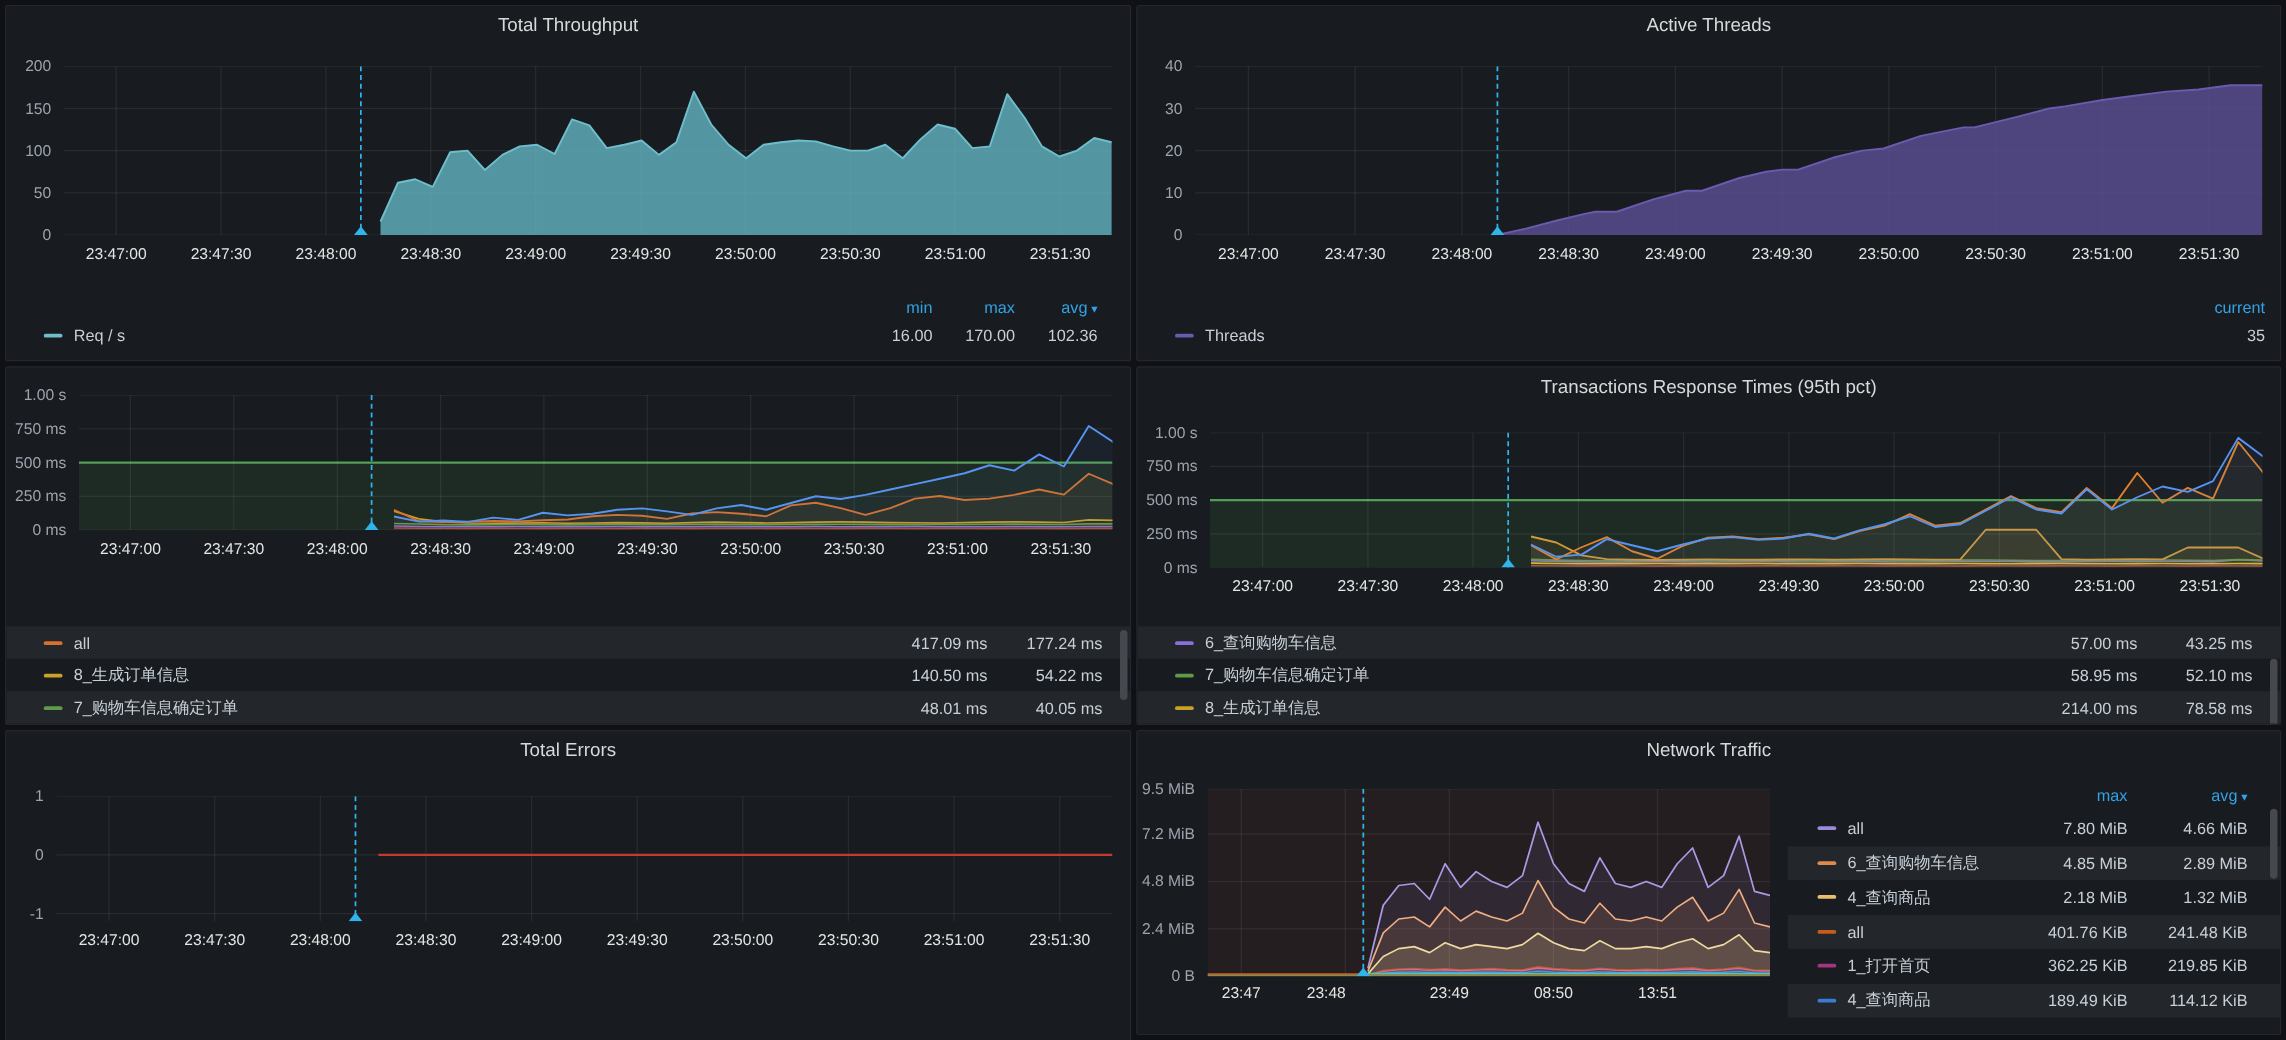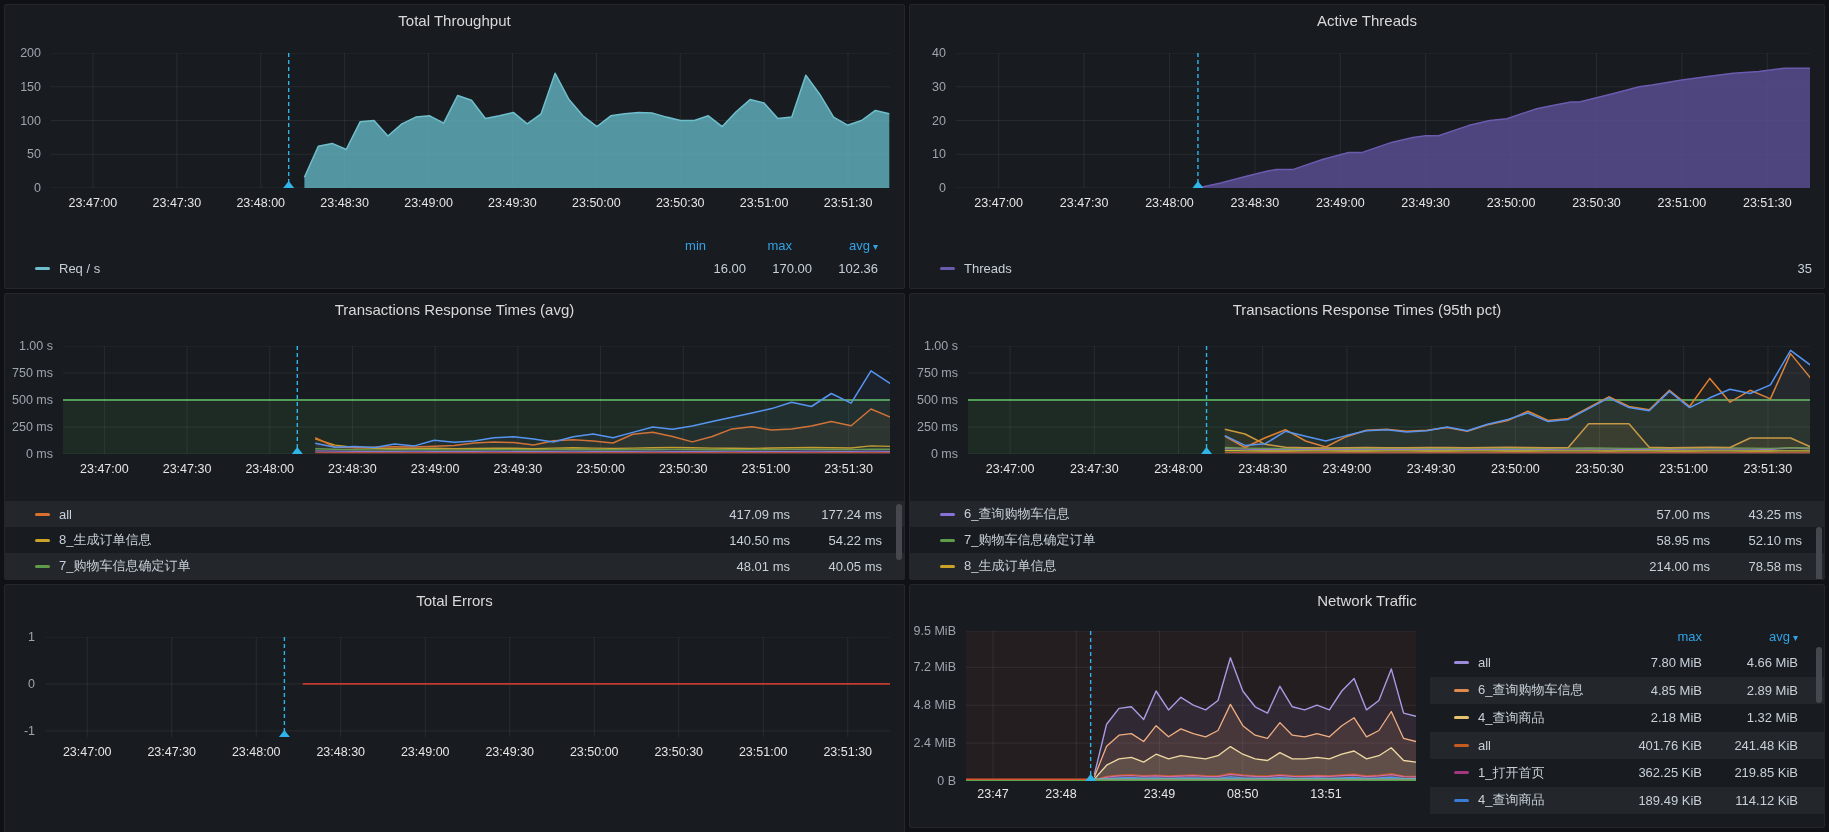--- a/index.html
+++ b/index.html
@@ -37,21 +37,21 @@
   .legend{font-size:13px;color:#C7D0D9;}
   .lg-head{display:flex;color:#33A2E5;font-weight:500;align-items:center;justify-content:flex-end;}
   .lg-row{display:flex;align-items:center;cursor:pointer;}
   .lg-row.alt{background:rgba(255,255,255,0.05);}
   .lg-marker{width:15px;height:3px;border-radius:2px;margin-right:9px;flex:none;}
   .lg-label{white-space:nowrap;}
   .lg-fill{flex:1;}
   .lg-col{text-align:right;flex:none;white-space:nowrap;}
   .caret{font-size:10px;margin-left:3px;}
   .lg-inline{margin-top:auto;padding:0 26px 8px 30px;}
-  .lg-inline .lg-head{height:22px;gap:20px;}
+  .lg-inline .lg-head{height:22px;}
   .lg-inline .lg-row{height:24px;}
   #p1 .lg-inline{padding-right:12px;}
   #p0 .lg-col{width:66px}
   #p1 .lg-col{width:70px}
   #p4 .lg-col{width:64px}
   .lg-table{margin-top:auto;position:relative;overflow:hidden;}
   .lg-table .lg-row{height:26px;padding:0 22px 0 30px;}
   #p2 .lg-col,#p3 .lg-col{width:92px}
   .p5-body{display:flex;flex:1;min-height:0;}
   .chart-col{flex:none;width:520px;display:flex;flex-direction:column;}
@@ -178,31 +178,33 @@
           <span class="xtick" style="left: 298.9px;">23:48:30</span>
           <span class="xtick" style="left: 384.3px;">23:49:00</span>
           <span class="xtick" style="left: 469.7px;">23:49:30</span>
           <span class="xtick" style="left: 555.1px;">23:50:00</span>
           <span class="xtick" style="left: 640.5px;">23:50:30</span>
           <span class="xtick" style="left: 725.9px;">23:51:00</span>
           <span class="xtick" style="left: 811.3px;">23:51:30</span>
         </div>
     </div>
     <div class="legend lg-inline">
+        <div class="lg-head">
+          <span class="lg-col">current</span>
+        </div>
         <div class="lg-row">
           <span class="lg-marker" style="background: rgb(106, 91, 174);"></span>
           <span class="lg-label">Threads</span>
           <span class="lg-fill"></span>
           <span class="lg-col">35</span>
         </div>
       </div>
   </div>
 
   <div class="panel" id="p2">
-    <div class="panel-title">Transactions Response Times (avg)</div>
     <div class="plot-row">
       <div class="y-axis">
           <span class="ytick" style="top: 101px;">0 ms</span>
           <span class="ytick" style="top: 74px;">250 ms</span>
           <span class="ytick" style="top: 47px;">500 ms</span>
           <span class="ytick" style="top: 20px;">750 ms</span>
           <span class="ytick" style="top: -7px;">1.00 s</span>
         </div>
       <div class="plot-area">
           <svg width="827" height="108">

